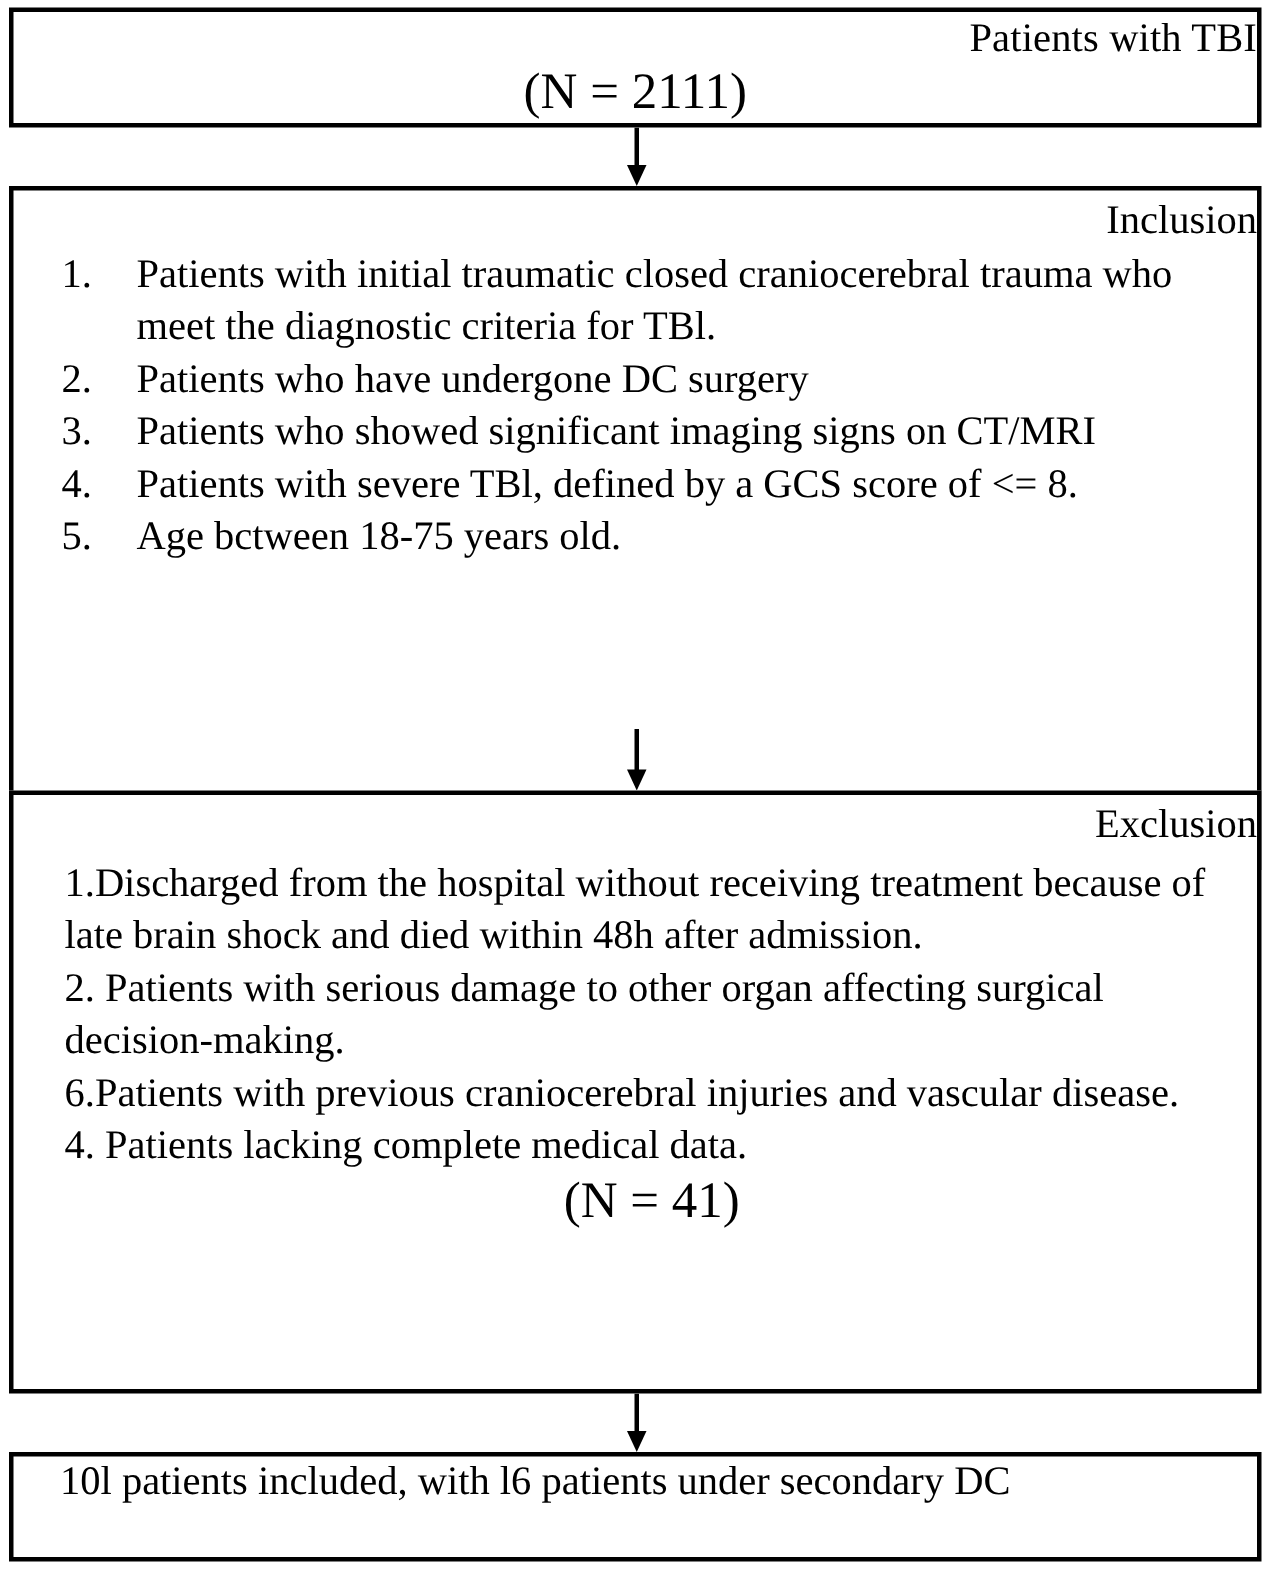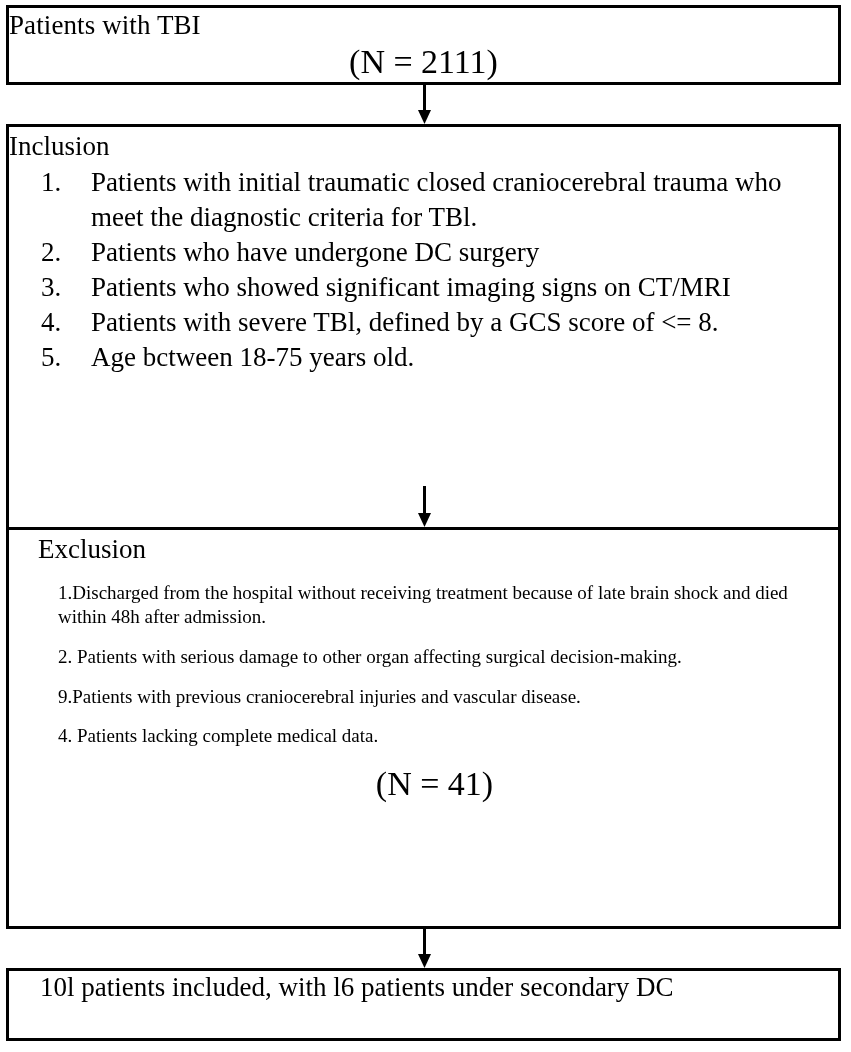--- a/index.html
+++ b/index.html
@@ -35,21 +35,21 @@
   }
 
   
   #box-tbi        { top: 5px;   height: 80px; }
   #box-inclusion  { top: 124px; height: 456px; }
   #box-exclusion  { top: 527px; height: 402px; }
   #box-final      { top: 968px; height: 73px; }
 
   
   .hdr {
-    text-align: left;
+    text-align: right;
     font-size: 27px;
     line-height: 1.18;
     white-space: pre;
   }
   .centerline {
     text-align: center;
     font-size: 34px;
     line-height: 1.18;
     white-space: pre;
   }
@@ -93,23 +93,23 @@
   
   #box-exclusion .inner { padding-top: 4px; }
   #box-exclusion .hdr { margin-bottom: 5px; padding-left: 29px; }
 
   ul.flush {
     list-style: none;
     margin: 0;
     padding: 0 10px 0 34px;
   }
   ul.flush li {
-    font-size: 19px;
+    font-size: 27px;
     line-height: 1.295;
-    margin: 15px;
+    margin: 0;
     text-indent: 0;
   }
   #box-exclusion .tally {
     margin-top: 0px;
     padding-left: 22px;
   }
 
   
   #box-final .inner {
     height: 100%;
@@ -190,21 +190,21 @@
     </svg>
   </div>
 
   <div class="box" id="box-exclusion">
     <div class="inner">
       <div class="hdr">Exclusion</div>
 
       <ul class="flush">
         <li>1.Discharged from the hospital without receiving treatment because of late brain shock and died within 48h after admission.</li>
         <li>2. Patients with serious damage to other organ affecting surgical decision-making.</li>
-        <li>9.Patients with previous craniocerebral injuries and vascular disease.</li>
+        <li>6.Patients with previous craniocerebral injuries and vascular disease.</li>
         <li>4. Patients lacking complete medical data.</li>
       </ul>
 
       <div class="centerline tally">(N = 41)</div>
     </div>
   </div>
 
   <div class="arrow" id="arrow-3">
     <svg width="17" height="39" viewBox="0 0 17 39" aria-hidden="true">
       <line x1="8.5" y1="0" x2="8.5" y2="27" stroke="#000000" stroke-width="3"></line>

